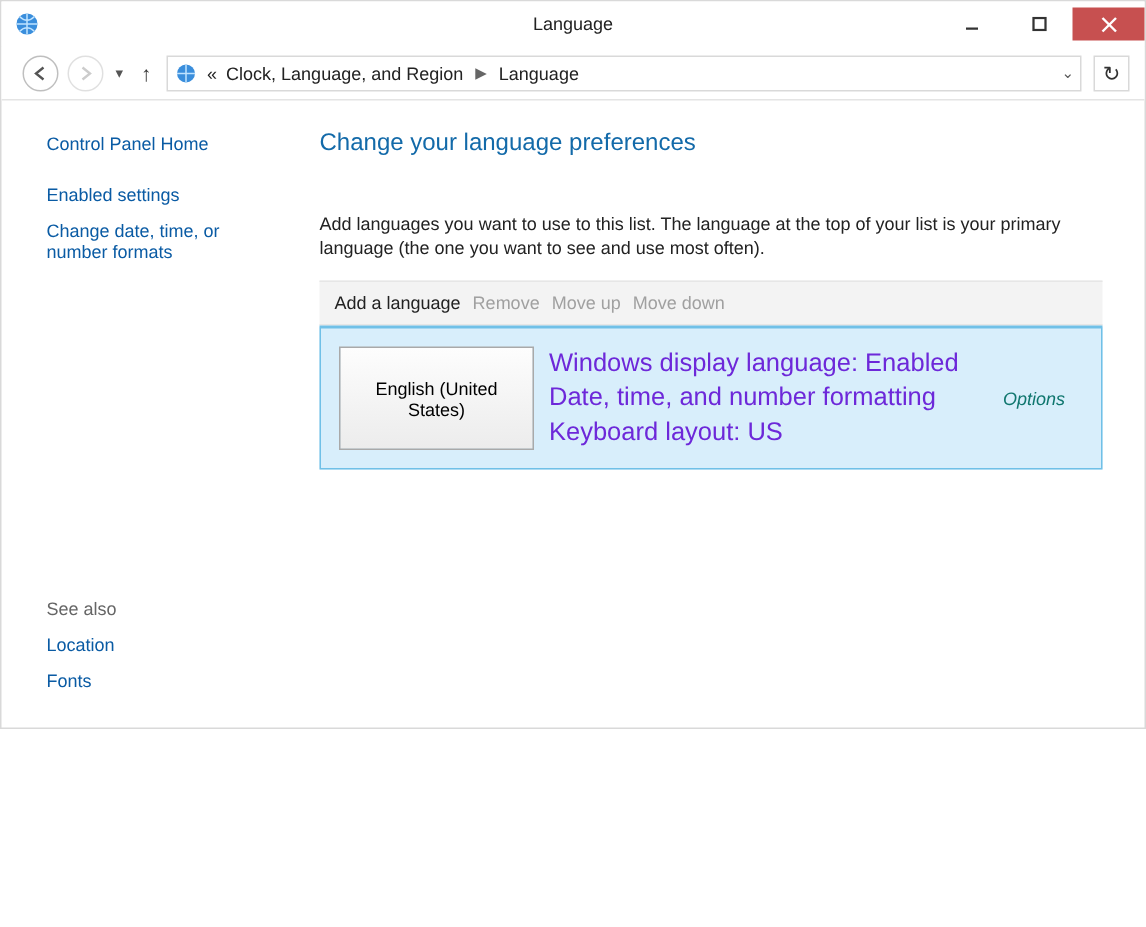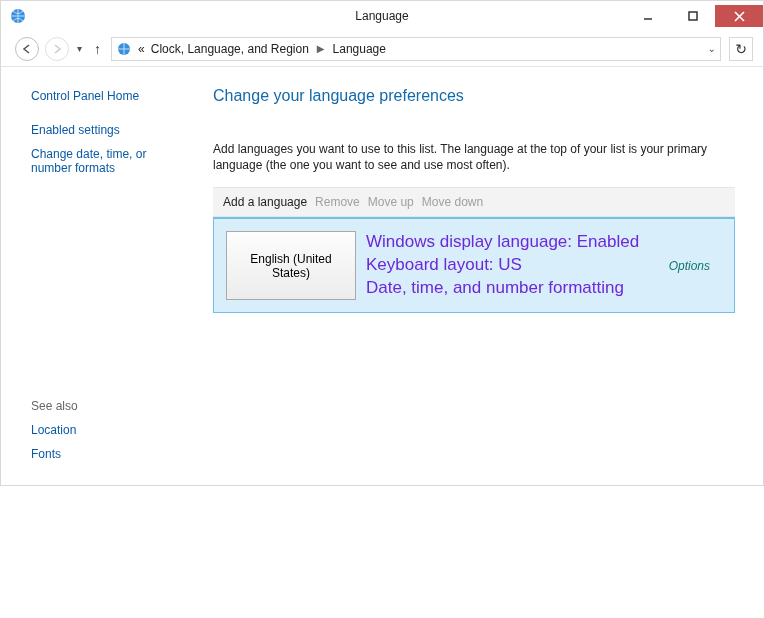--- a/index.html
+++ b/index.html
@@ -144,22 +144,22 @@
         <span class="titem disabled">Remove</span>
         <span class="titem disabled">Move up</span>
         <span class="titem disabled">Move down</span>
       </div>
 
       <div class="langlist">
         <div class="langitem">
           <div class="langtile">English (United States)</div>
           <div class="langdetails">
             <div>Windows display language: Enabled</div>
+            <div>Date, time, and number formatting</div>
             <div>Keyboard layout: US</div>
-            <div>Date, time, and number formatting</div>
           </div>
           <div class="langoptions">
             <a>Options</a>
           </div>
         </div>
       </div>
     </div>
 
   </div>
 </div>

